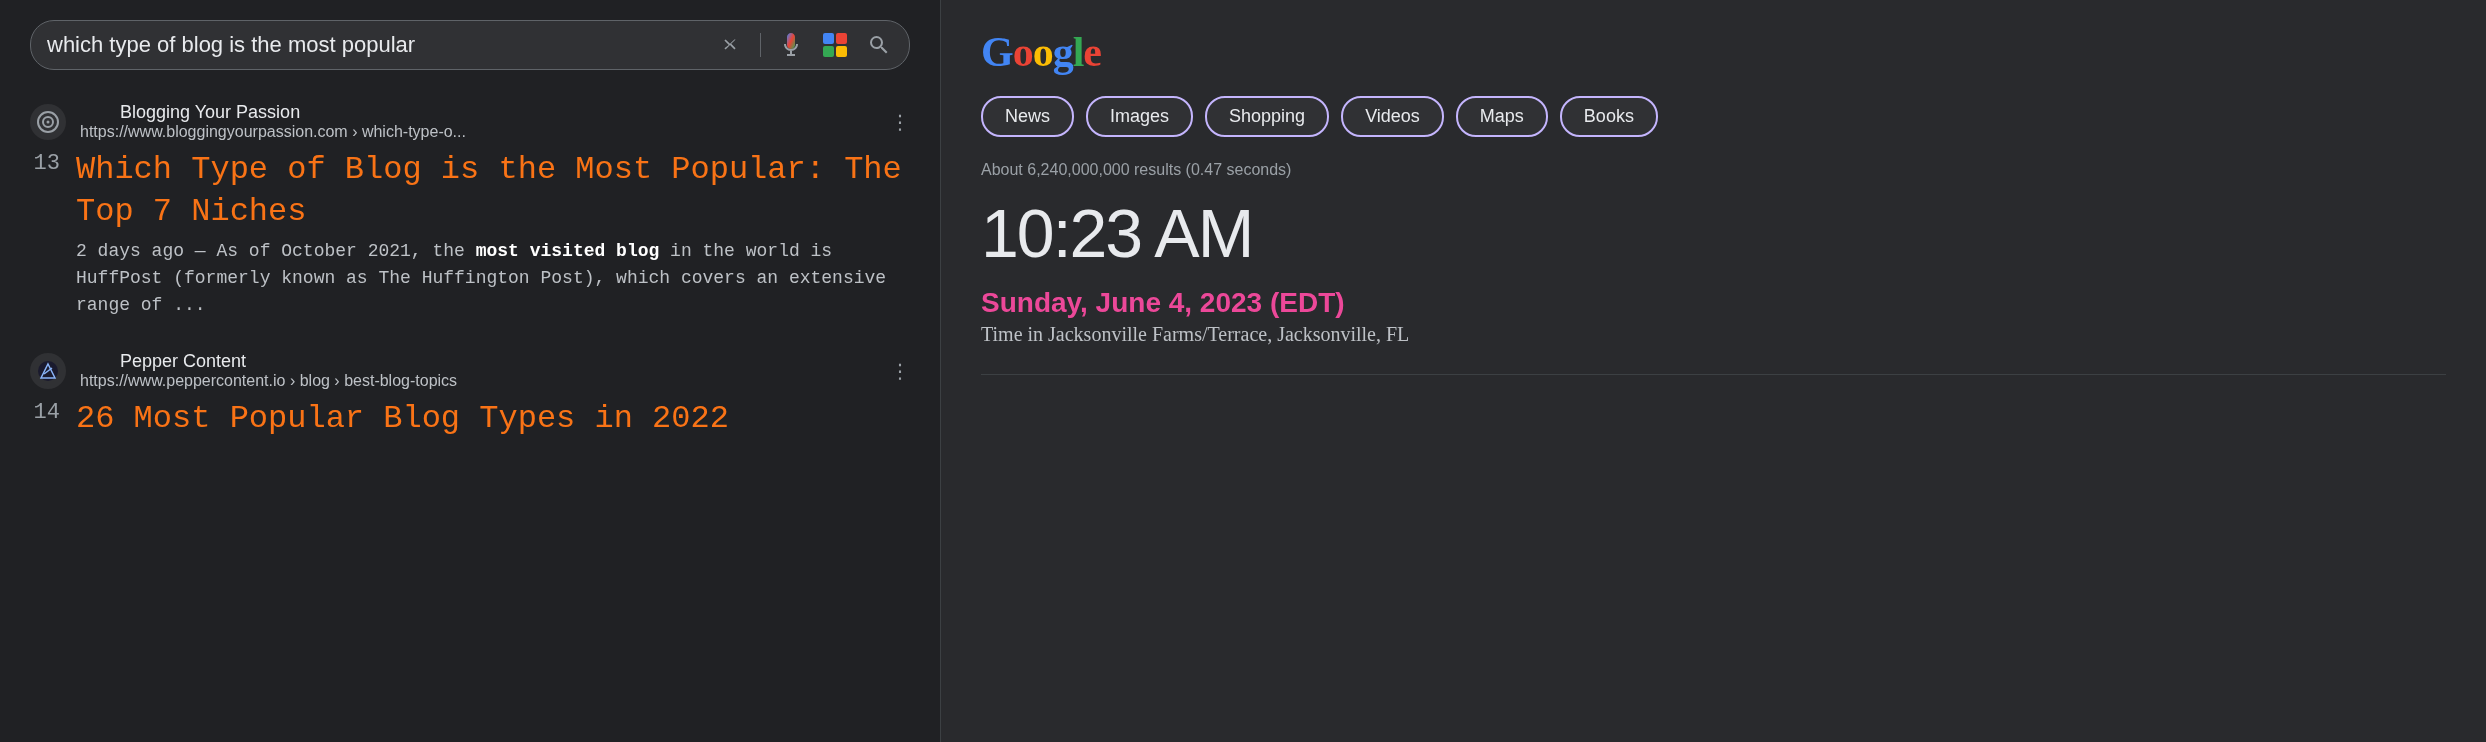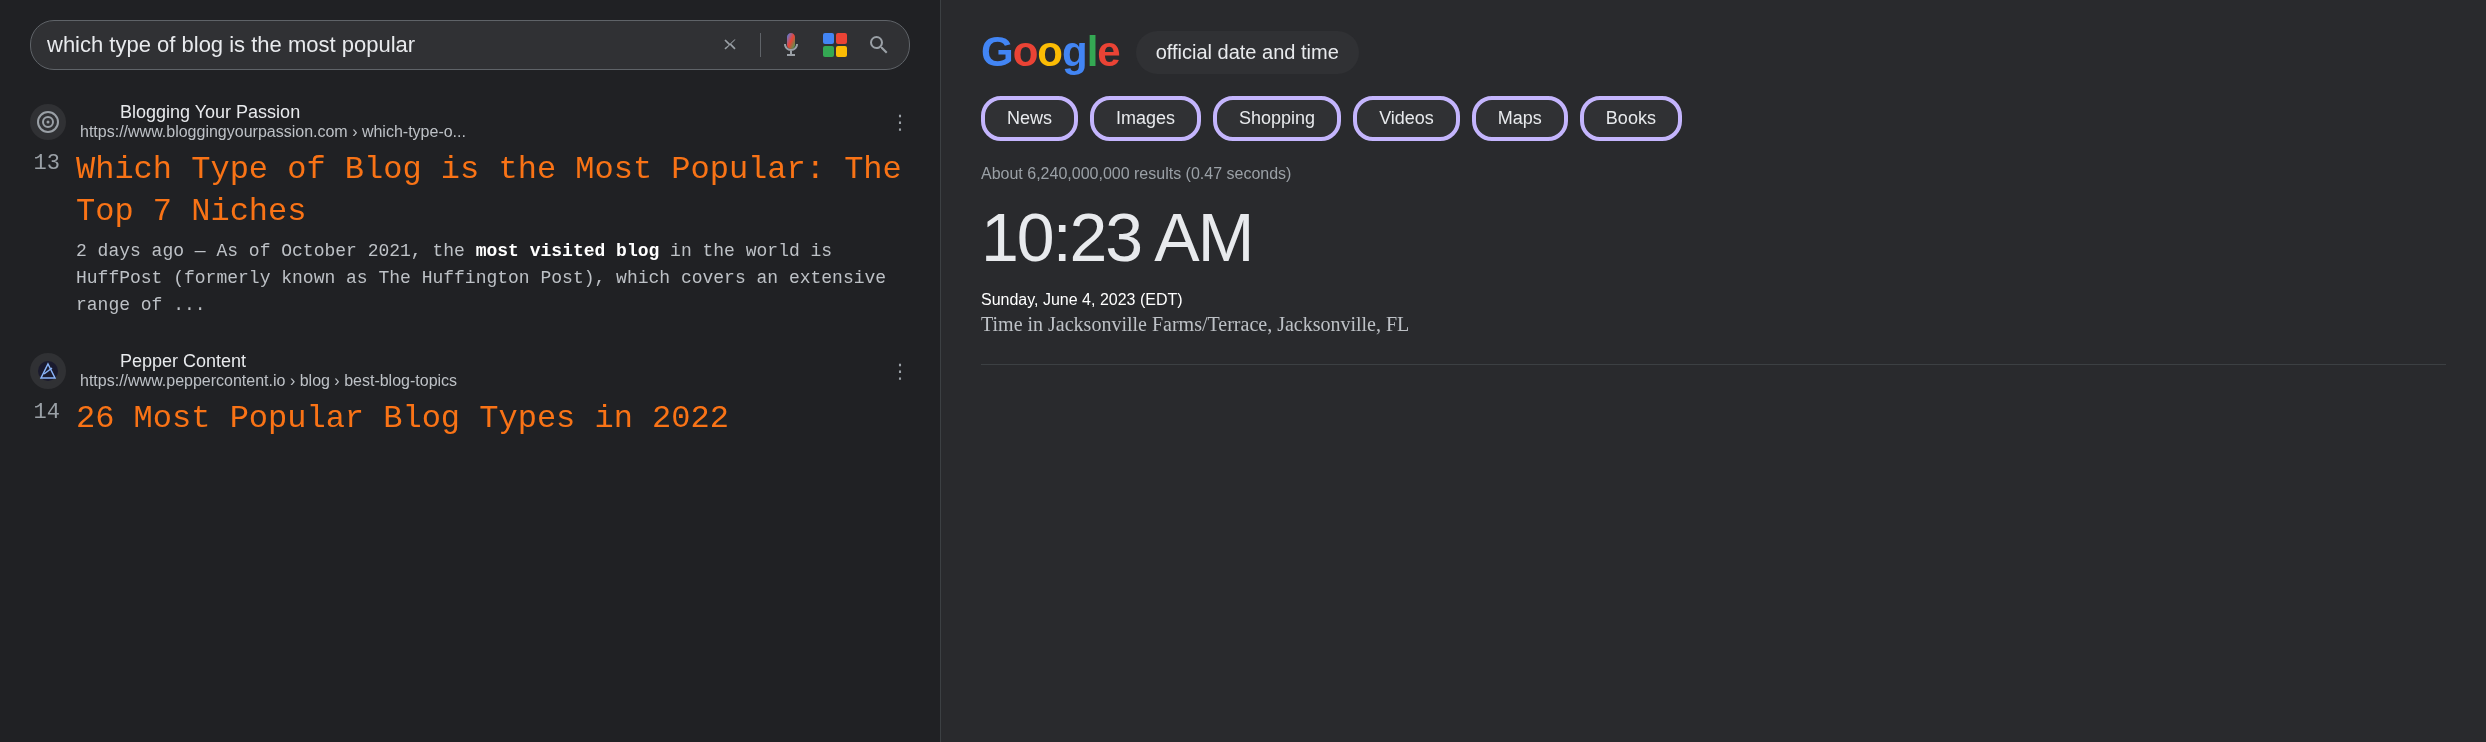--- a/index.html
+++ b/index.html
@@ -168,21 +168,22 @@
       padding: 28px 40px;
       display: flex;
       flex-direction: column;
       gap: 20px;
       border-left: 1px solid #3c4043;
     }
 
     .google-header {
       display: flex;
       align-items: center;
-      gap: 16px;
+      gap: 10px;
+      font-family: Liberation Serif, serif;
     }
 
     .google-logo {
       font-size: 42px;
       font-weight: 700;
       letter-spacing: -1px;
       cursor: pointer;
     }
 
     .google-logo .g-blue { color: #4285f4; }
@@ -200,21 +201,21 @@
     }
 
     .filter-tabs {
       display: flex;
       gap: 12px;
       flex-wrap: wrap;
     }
 
     .filter-tab {
       background: #303134;
-      border: 4px solid #c4b5fd;
+      border: 2px solid #c4b5fd;
       border-radius: 20px;
       padding: 8px 22px;
       font-size: 18px;
       color: #e8eaed;
       cursor: pointer;
     }
 
     .results-count {
       font-size: 16px;
       color: #9aa0a6;
@@ -229,22 +230,23 @@
       line-height: 1;
     }
 
     .time-details {
       display: flex;
       flex-direction: column;
       gap: 4px;
     }
 
     .time-date {
-      font-size: 16px;
-      color: #ffffff;
+      font-size: 28px;
+      color: #ec4899;
+      font-weight: bold;
     }
 
     .time-location {
       font-size: 20px;
       color: #bdc1c6;
       font-family: Liberation Serif, serif;
     }
 
     hr.right-divider {
       border: none;
@@ -349,21 +351,20 @@
     </div>
   </div>
 </div>
 
 <div class="right-panel">
 
   <div class="google-header">
     <div class="google-logo">
       <span class="g-blue">G</span><span class="g-red">o</span><span class="g-yellow">o</span><span class="g-blue">g</span><span class="g-green">l</span><span class="g-red">e</span>
     </div>
-    <div class="google-search-pill">official date and time</div>
   </div>
 
   <div class="filter-tabs">
     <button class="filter-tab">News</button>
     <button class="filter-tab">Images</button>
     <button class="filter-tab">Shopping</button>
     <button class="filter-tab">Videos</button>
     <button class="filter-tab">Maps</button>
     <button class="filter-tab">Books</button>
   </div>

